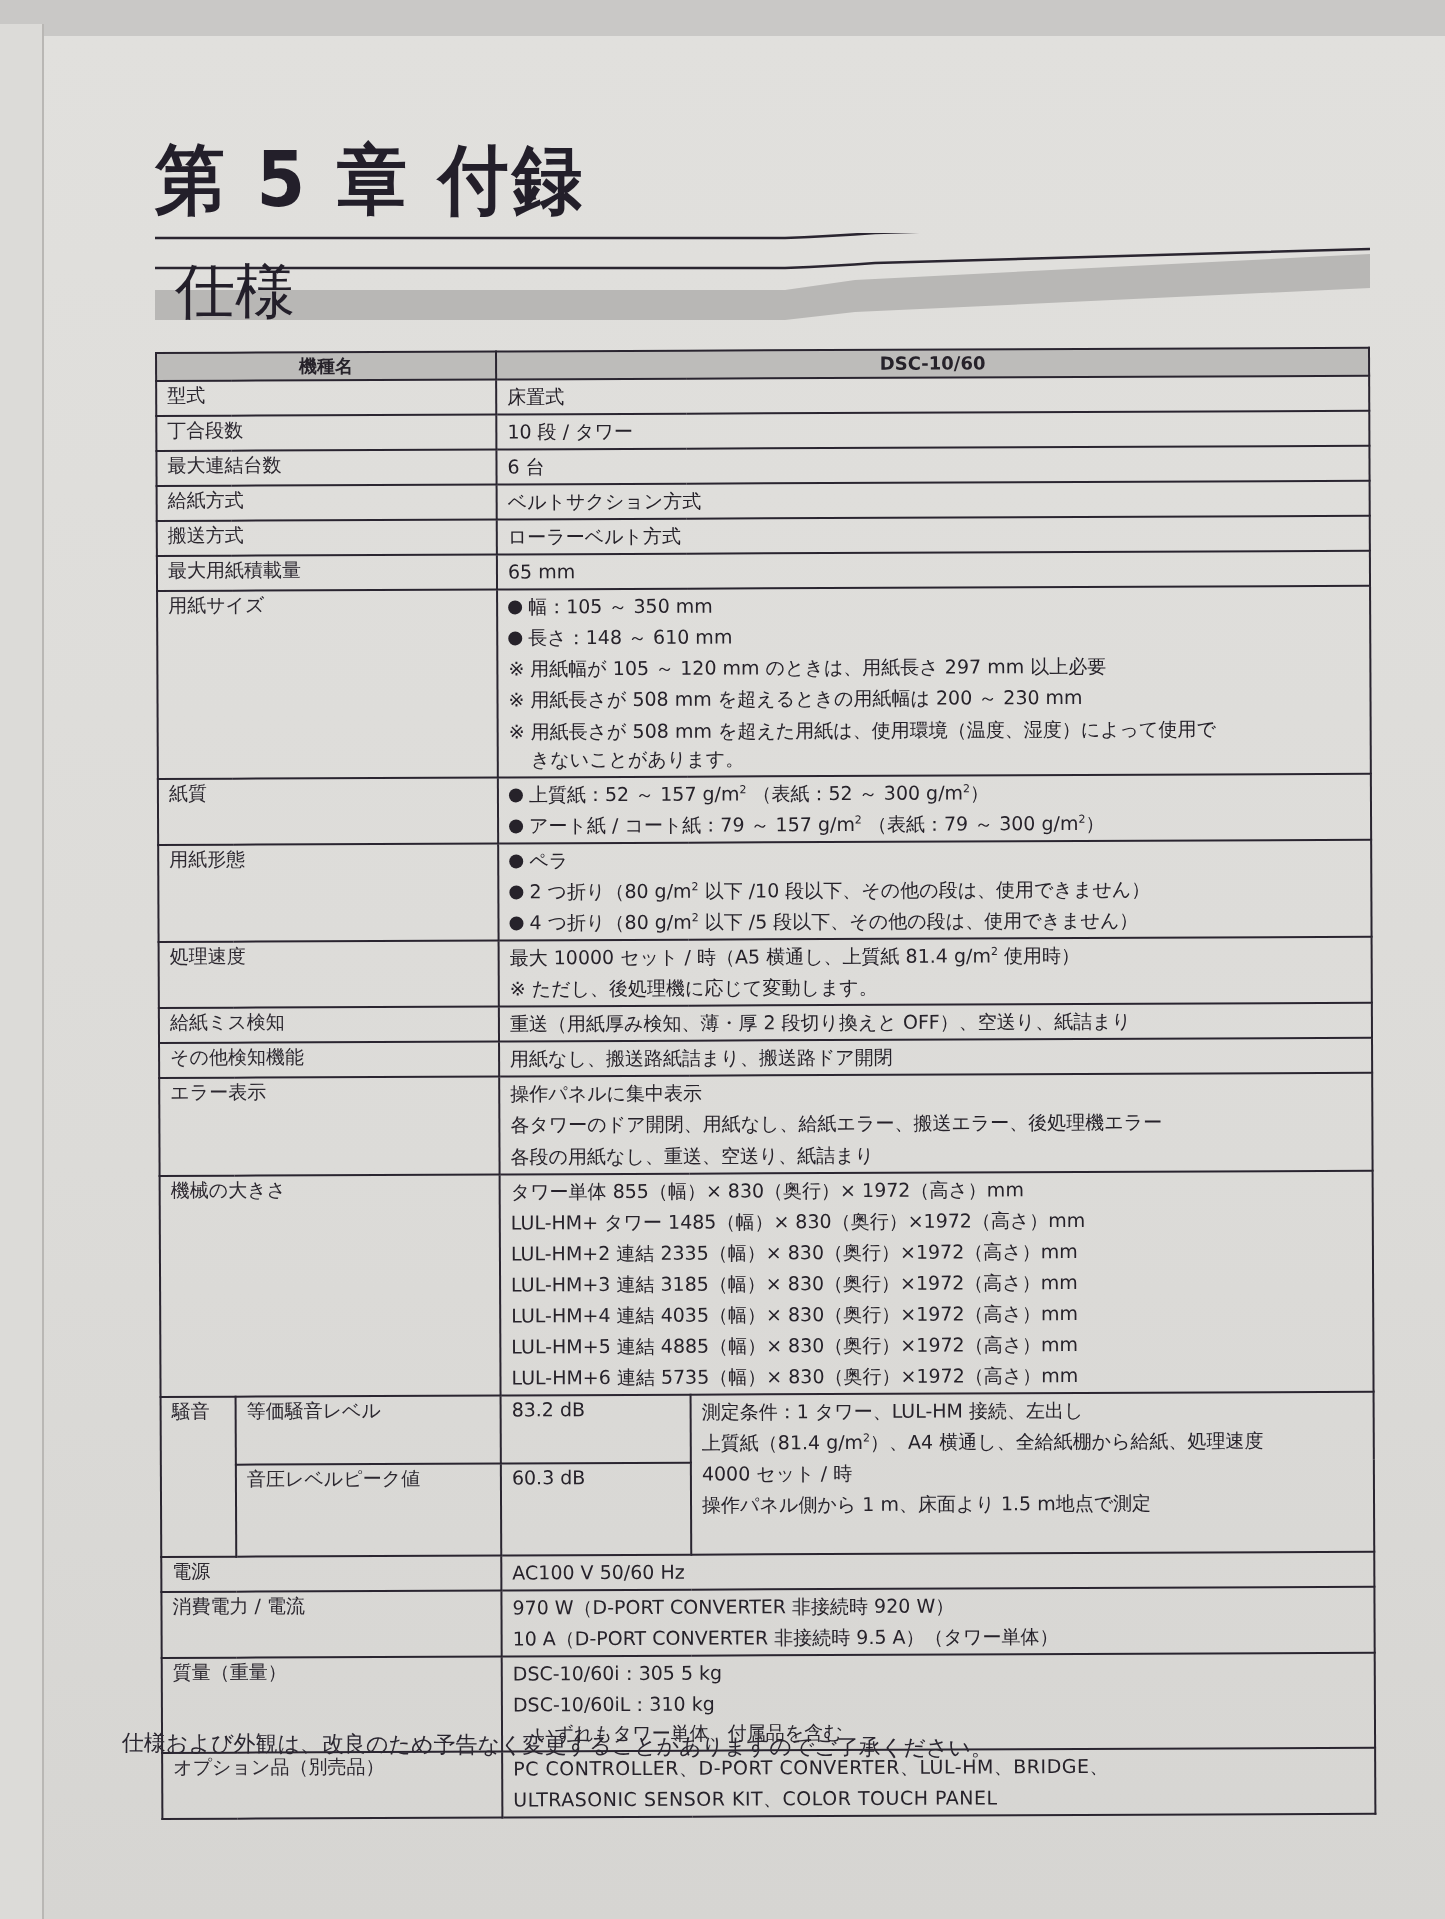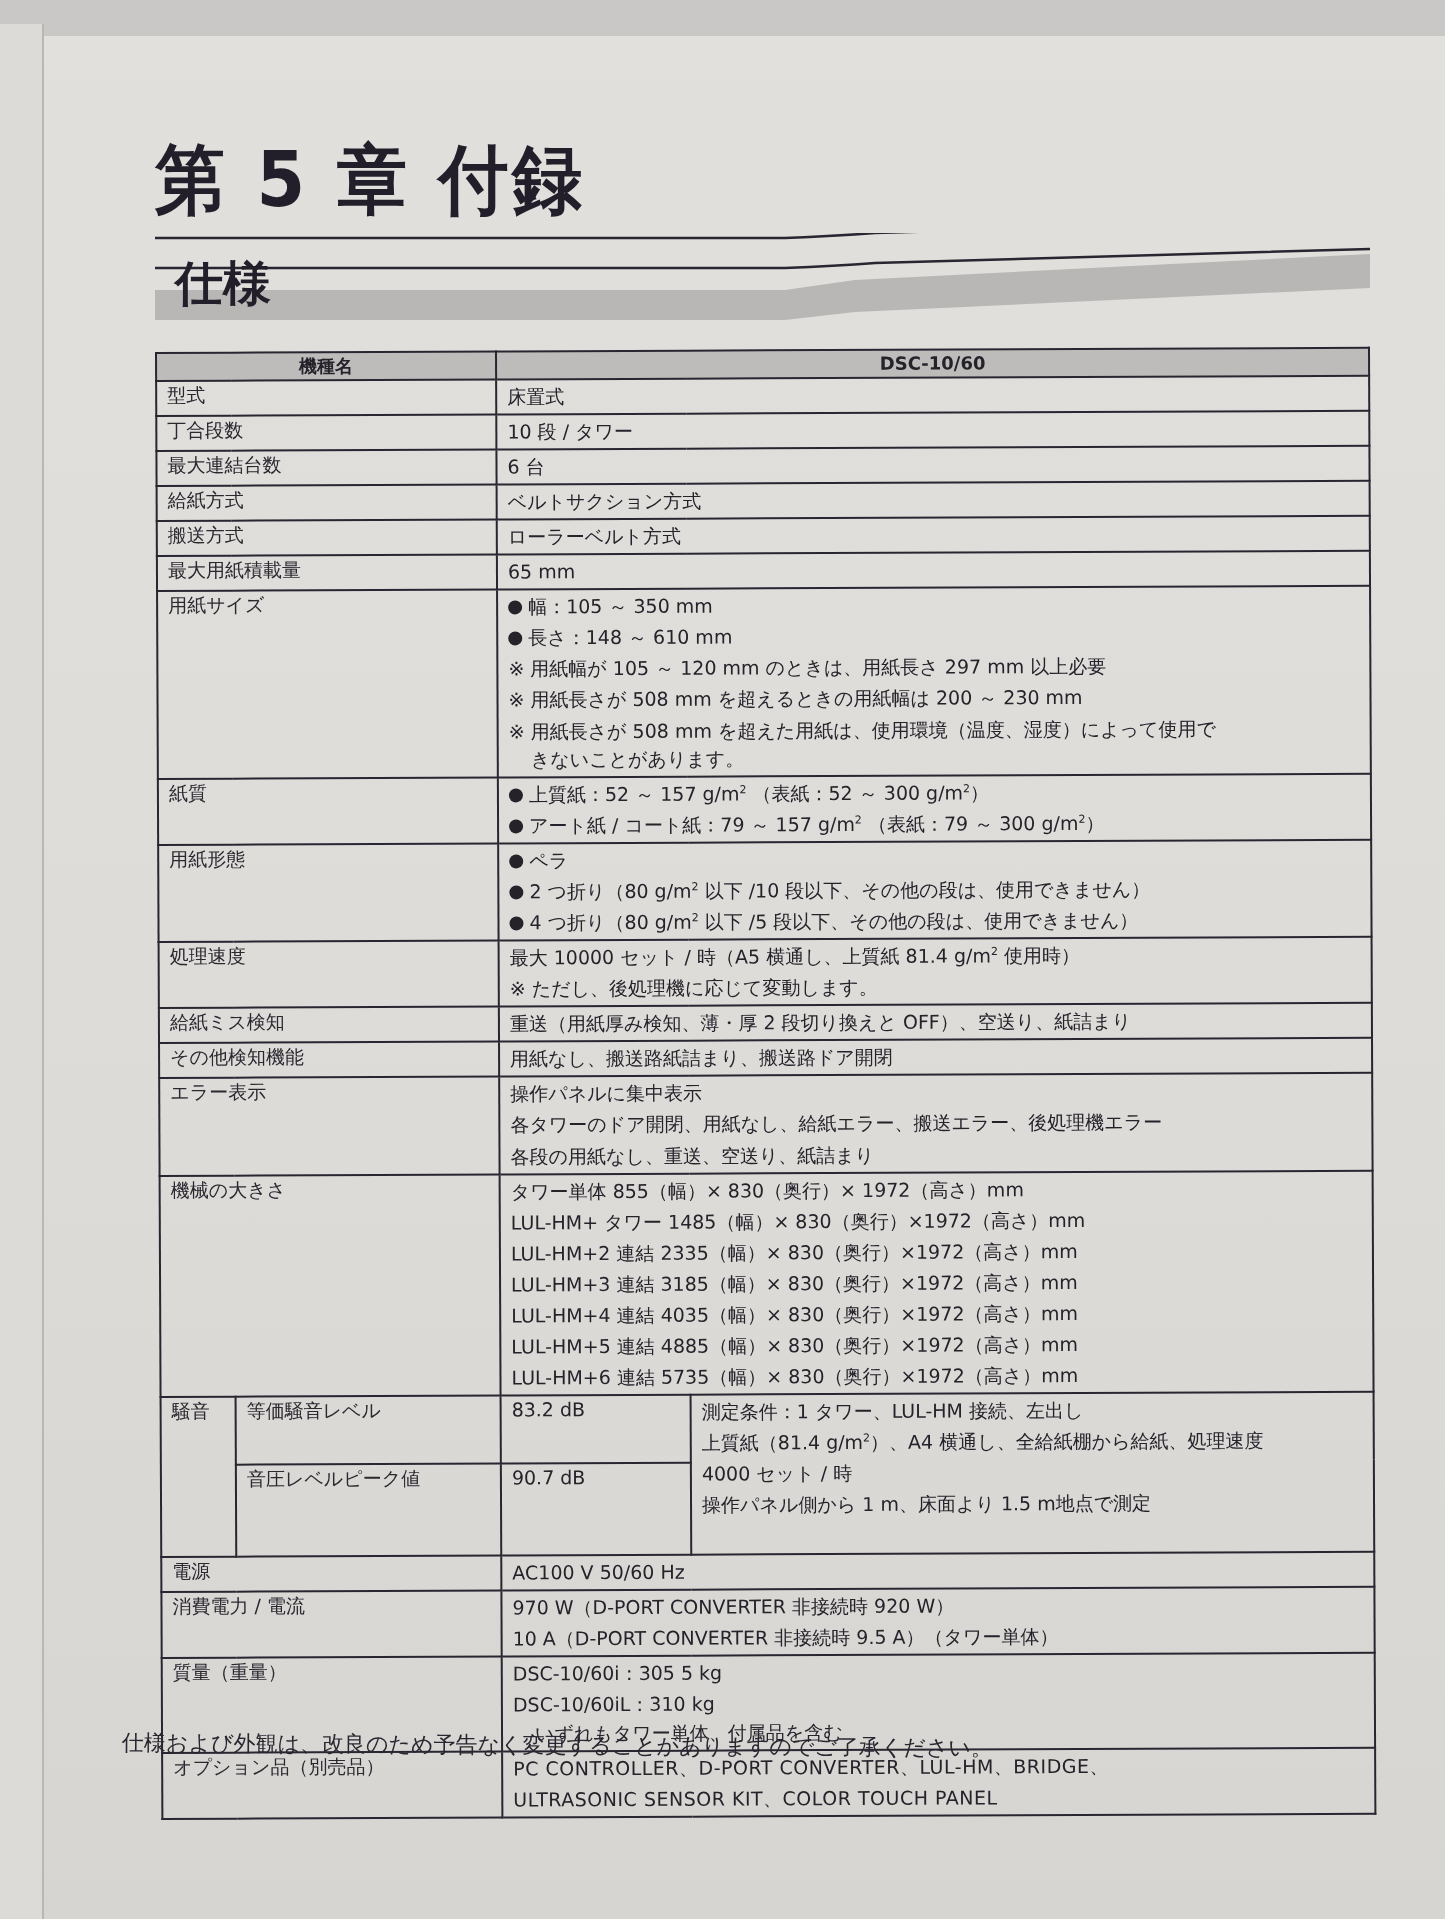--- a/index.html
+++ b/index.html
@@ -25,21 +25,21 @@
     white-space: nowrap;
   }
   .chapter-rule {
     position: absolute; left: 155px; top: 233px; width: 1215px; height: 40px;
   }
   .section-band {
     position: absolute; left: 155px; top: 250px; width: 1215px; height: 70px;
   }
   .section-title {
     position: absolute; left: 175px; top: 252px;
-    font-weight: bold; font-size: 48px; color: #231f2a;
+    font-weight: normal; font-size: 60px; color: #231f2a;
     white-space: nowrap;
   }
   table.spec {
     position: absolute; left: 155px; top: 352px; width: 1213px;
     border-collapse: collapse; table-layout: fixed;
     font-size: 19px; line-height: 1.32;
     transform: rotate(-0.25deg); transform-origin: left top;
   }
   table.spec td, table.spec th {
     border: 2px solid #2a2530; padding: 1px 10px; vertical-align: top;
@@ -196,21 +196,21 @@
     <td>83.2 dB</td>
     <td rowspan="2">
       <span class="line">測定条件：1 タワー、LUL-HM 接続、左出し</span>
       <span class="line">上質紙（81.4 g/m<sup>2</sup>）、A4 横通し、全給紙棚から給紙、処理速度</span>
       <span class="line">4000 セット / 時</span>
       <span class="line">操作パネル側から 1 m、床面より 1.5 m地点で測定</span>
     </td>
   </tr>
   <tr>
     <td class="label" style="height:88px">音圧レベルピーク値</td>
-    <td>90.7 dB</td>
+    <td>60.3 dB</td>
   </tr>
   </tbody>
     <tbody id="rows2">
       <tr>
         <td colspan="2" class="label">電源</td>
         <td colspan="2">
           <span class="line">AC100 V 50/60 Hz</span>
         </td>
       </tr>
       <tr>

